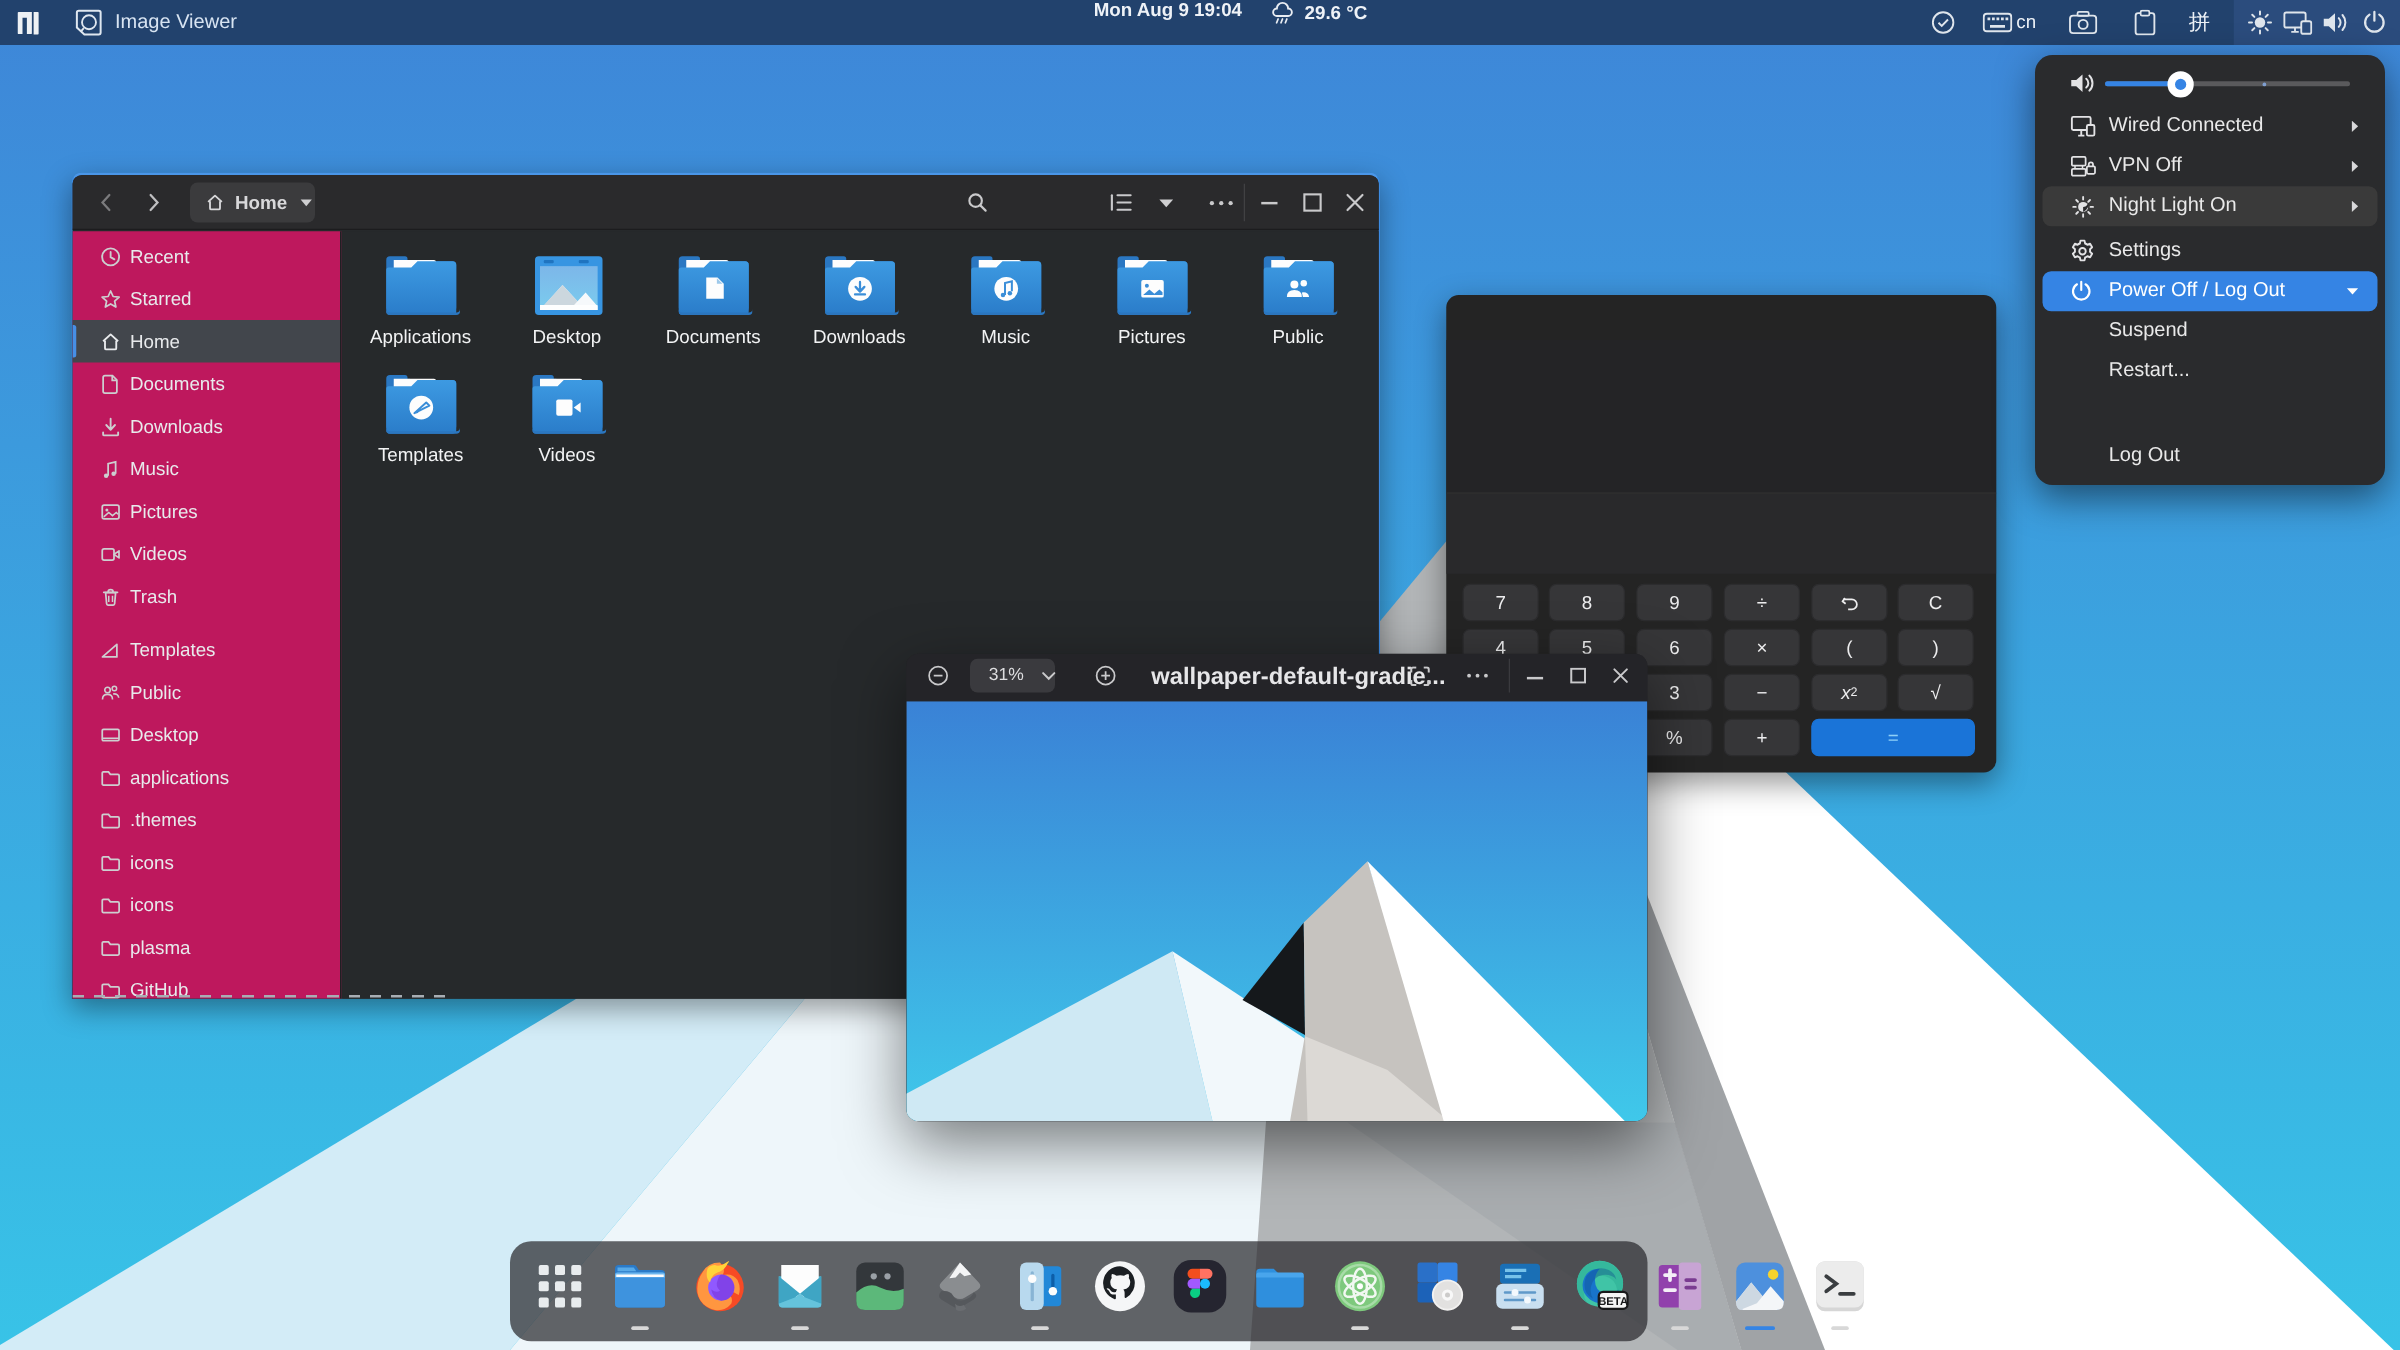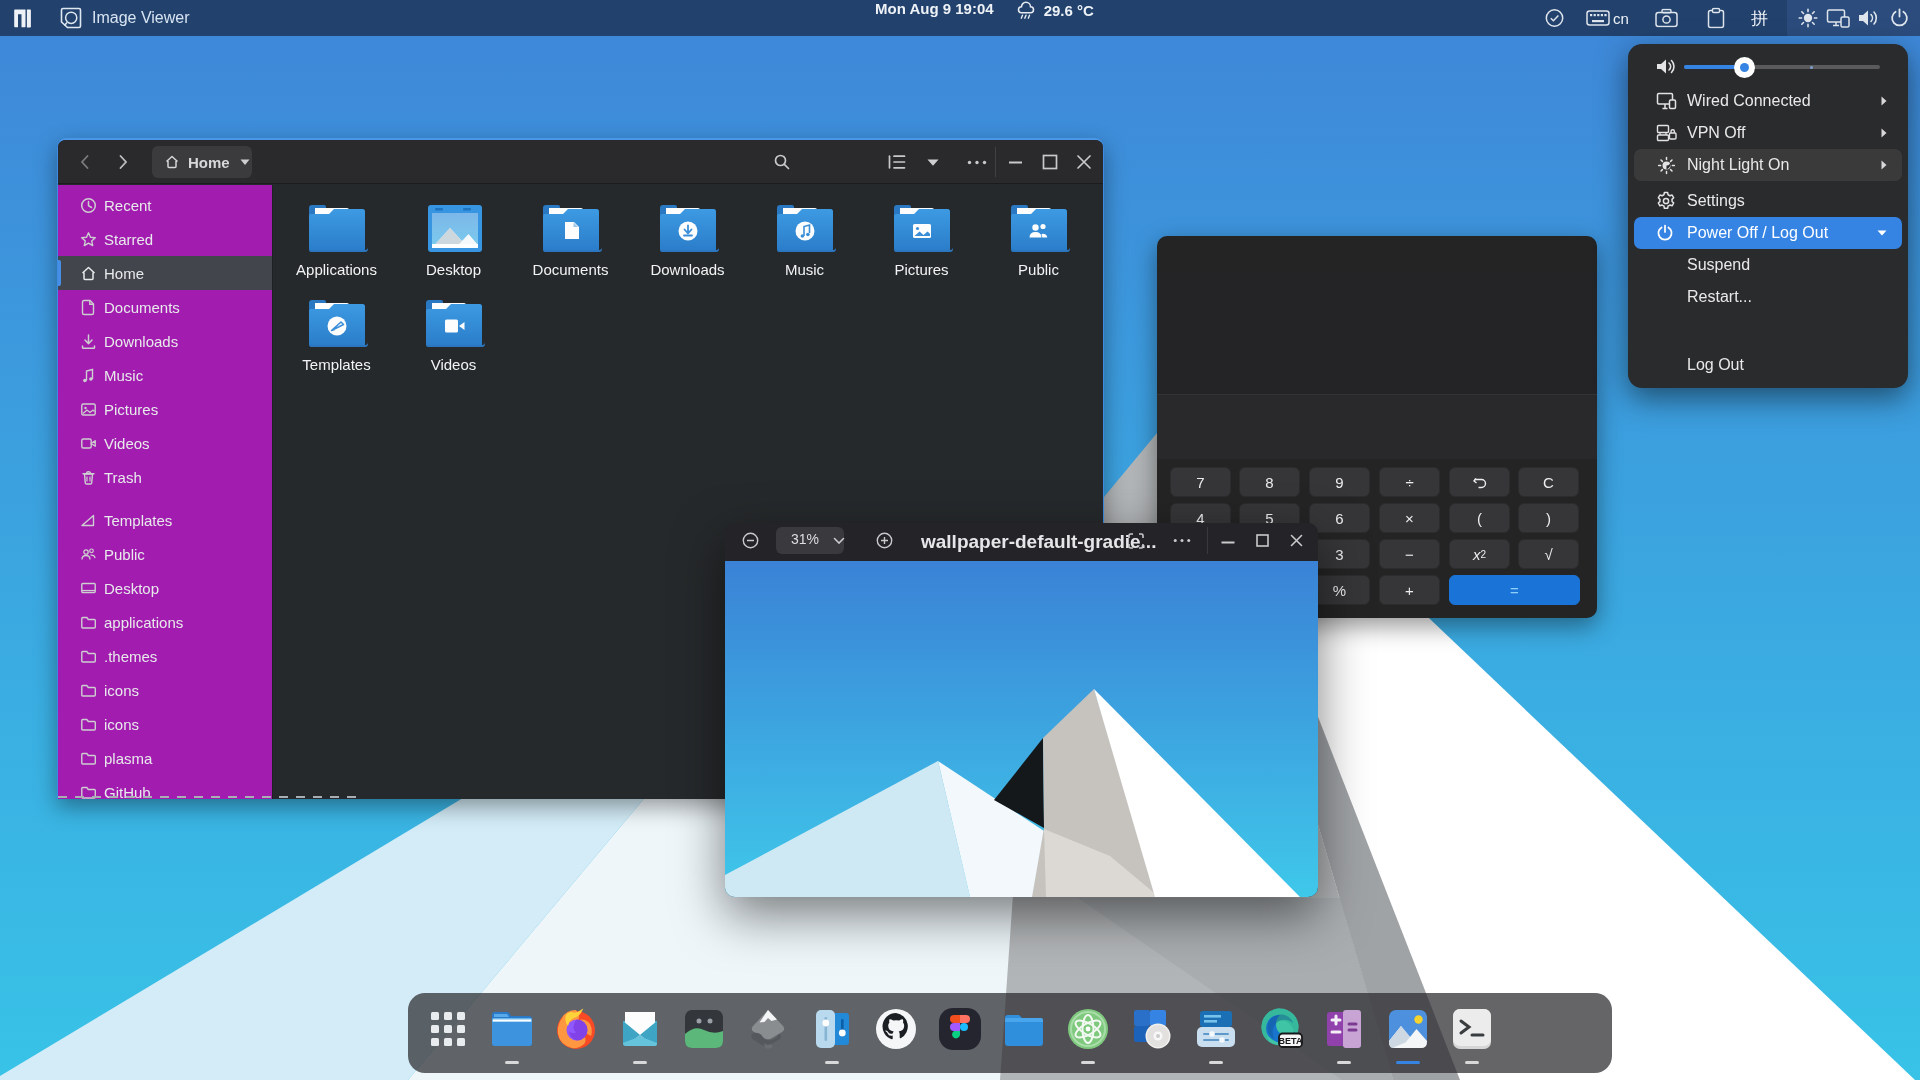--- a/index.html
+++ b/index.html
@@ -17,21 +17,21 @@
 #tb-right { position:absolute; left:0; top:0; width:1920px; height:36px; }
 #tb-right svg, #tb-right span { position:absolute; top:50%; transform:translateY(-50%); }
 .tbtxt { color:#eef2f7; }
 
 
 .win { position:absolute; border-radius:10px 10px 0 0; box-shadow:0 8px 22px rgba(0,0,0,0.38); }
 
 
 #fm { left:57px; top:138px; width:1047px; height:661px; z-index:10; border-radius:9px 9px 0 0; overflow:hidden; background:#26292b; border-top:2px solid #4a96e8; border-left:1px solid #3d8be2; border-right:1px solid #3d8be2; }
 #fm-hdr { height:44px; background:#2a2a2c; border-bottom:1px solid #1c1c1e; }
-#fm-side { position:absolute; left:0; top:45px; width:215px; height:614px; background:#a21caf; border-right:1px solid #1e2023; }
+#fm-side { position:absolute; left:0; top:45px; width:215px; height:614px; background:#be185d; border-right:1px solid #1e2023; }
 .srow { position:relative; height:34px; display:flex; align-items:center; color:#e8eaec; font-size:15px; }
 .srow svg { position:absolute; left:22px; }
 .srow span { position:absolute; left:46px; }
 #fm-main { position:absolute; left:216px; top:45px; width:829px; height:614px; background:#26292b; }
 .ficon { position:absolute; width:117px; text-align:center; color:#f2f3f4; font-size:15px; }
 .ficon svg { display:block; margin:0 auto; }
 .flbl { margin-top:4px; }
 
 
 #calc { left:1157px; top:236px; width:440px; height:382px; z-index:20; border-radius:10px; overflow:hidden; background:#242424; box-shadow:0 8px 24px rgba(0,0,0,0.42); }
@@ -39,21 +39,21 @@
 #calc-disp { position:absolute; top:36px; left:0; width:440px; height:123px; background:#242426; border-bottom:1px solid #333; }
 #calc-sub { position:absolute; top:159px; left:0; width:440px; height:64px; background:#29292b; }
 .cbtn { position:absolute; width:61px; height:30px; background:#363638; border:1px solid #2c2c2e; border-radius:6px; color:#ededee; font-size:15px; display:flex; align-items:center; justify-content:center; }
 
 
 #viewer { left:725px; top:523px; width:593px; height:374px; z-index:30; border-radius:10px; overflow:hidden; background:#242428; box-shadow:0 18px 50px rgba(0,0,0,0.5); }
 #vw-hdr { height:38px; background:#242428; display:flex; align-items:center; }
 #vw-img { position:absolute; left:0; top:38px; width:593px; height:336px; }
 
 
-#dock { position:absolute; left:408px; top:993px; width:1204px; height:80px; background:rgba(42,42,46,0.72); border-radius:17px; z-index:40; }
+#dock { position:absolute; left:408px; top:993px; width:910px; height:80px; background:rgba(42,42,46,0.72); border-radius:17px; z-index:40; }
 .dicon { position:absolute; top:12px; width:48px; height:48px; }
 .dind { position:absolute; top:68px; width:14px; height:3px; background:#d8d8d8; border-radius:2px; }
 
 
 #menu { position:absolute; left:1628px; top:44px; width:280px; height:344px; background:#2a2b2d; border-radius:14px; z-index:60; box-shadow:0 10px 30px rgba(0,0,0,0.5); color:#e9e9e9; font-size:16px; }
 .mrow { position:absolute; left:6px; width:268px; height:32px; display:flex; align-items:center; border-radius:7px; }
 .mrow .mi { position:absolute; left:22px; }
 .mrow .mt { position:absolute; left:53px; }
 .mrow .ma { position:absolute; right:14px; }
 </style>

